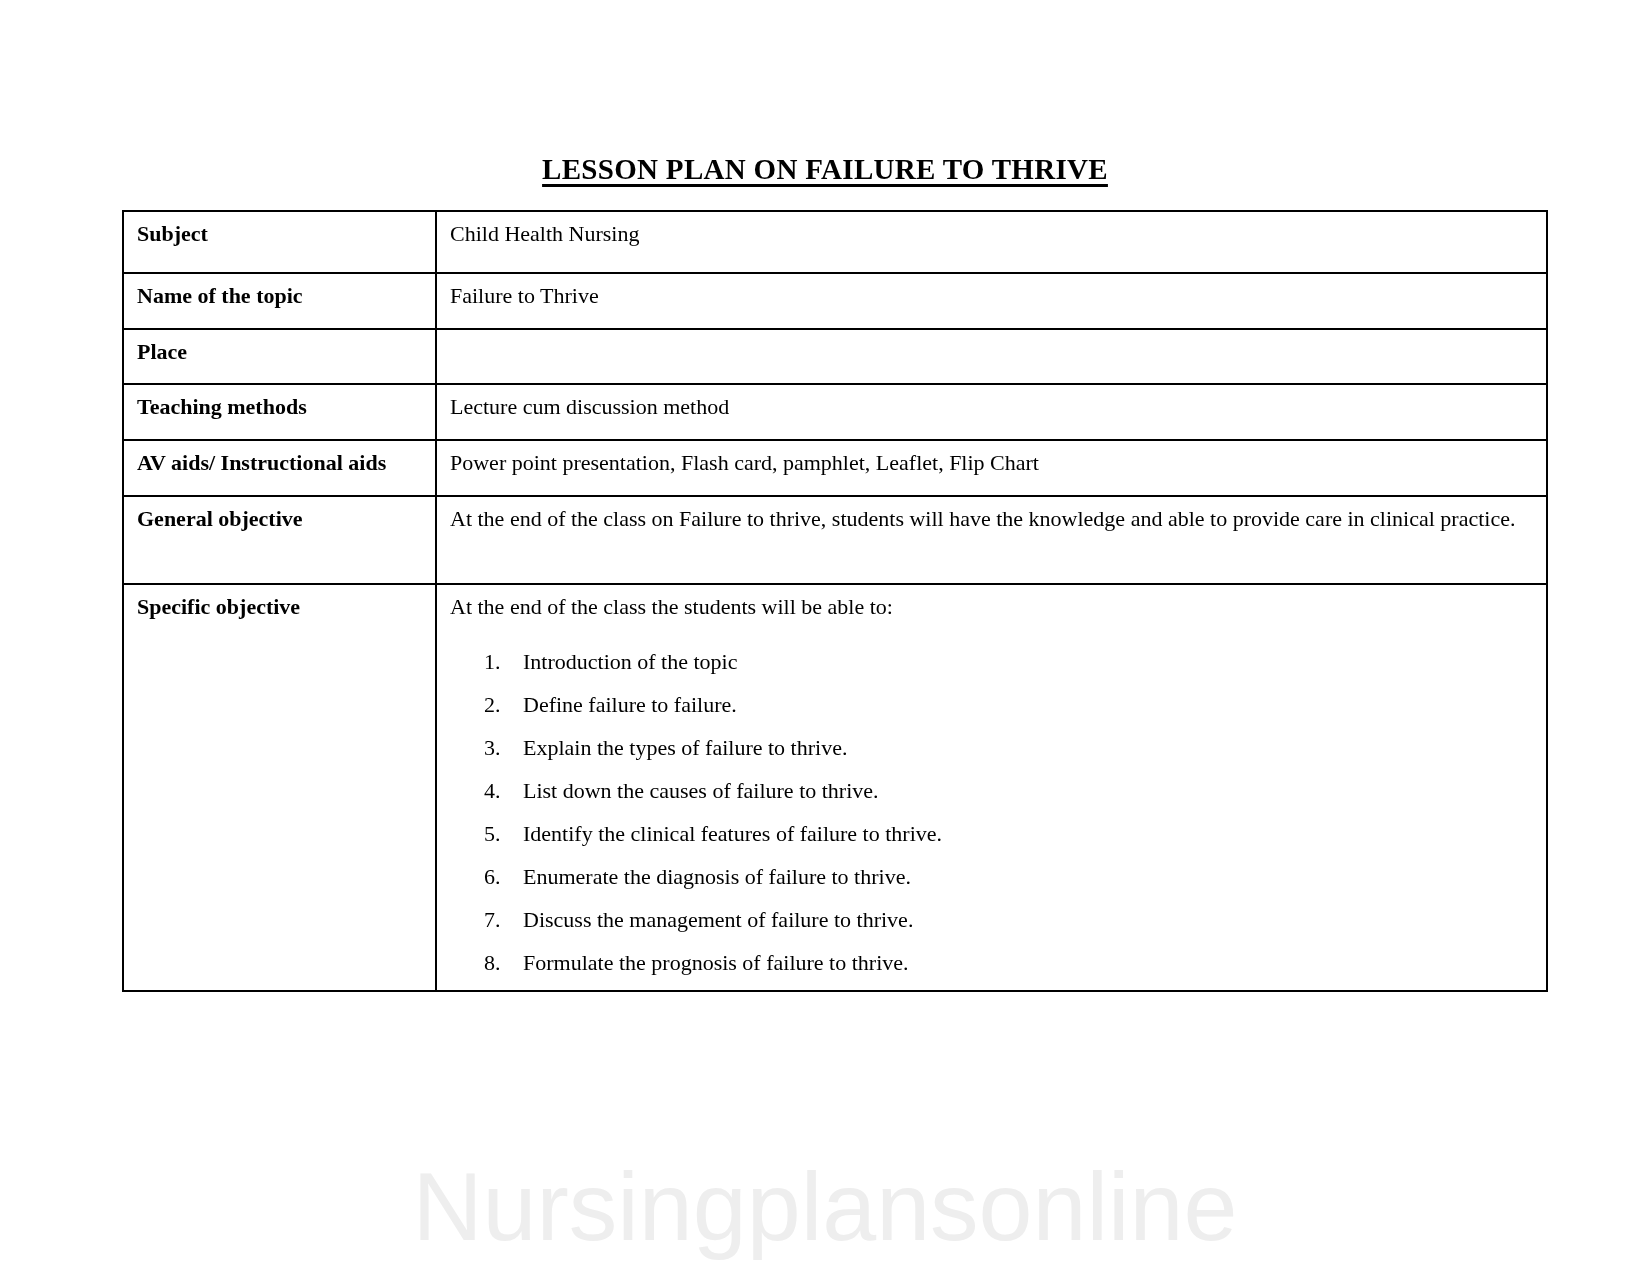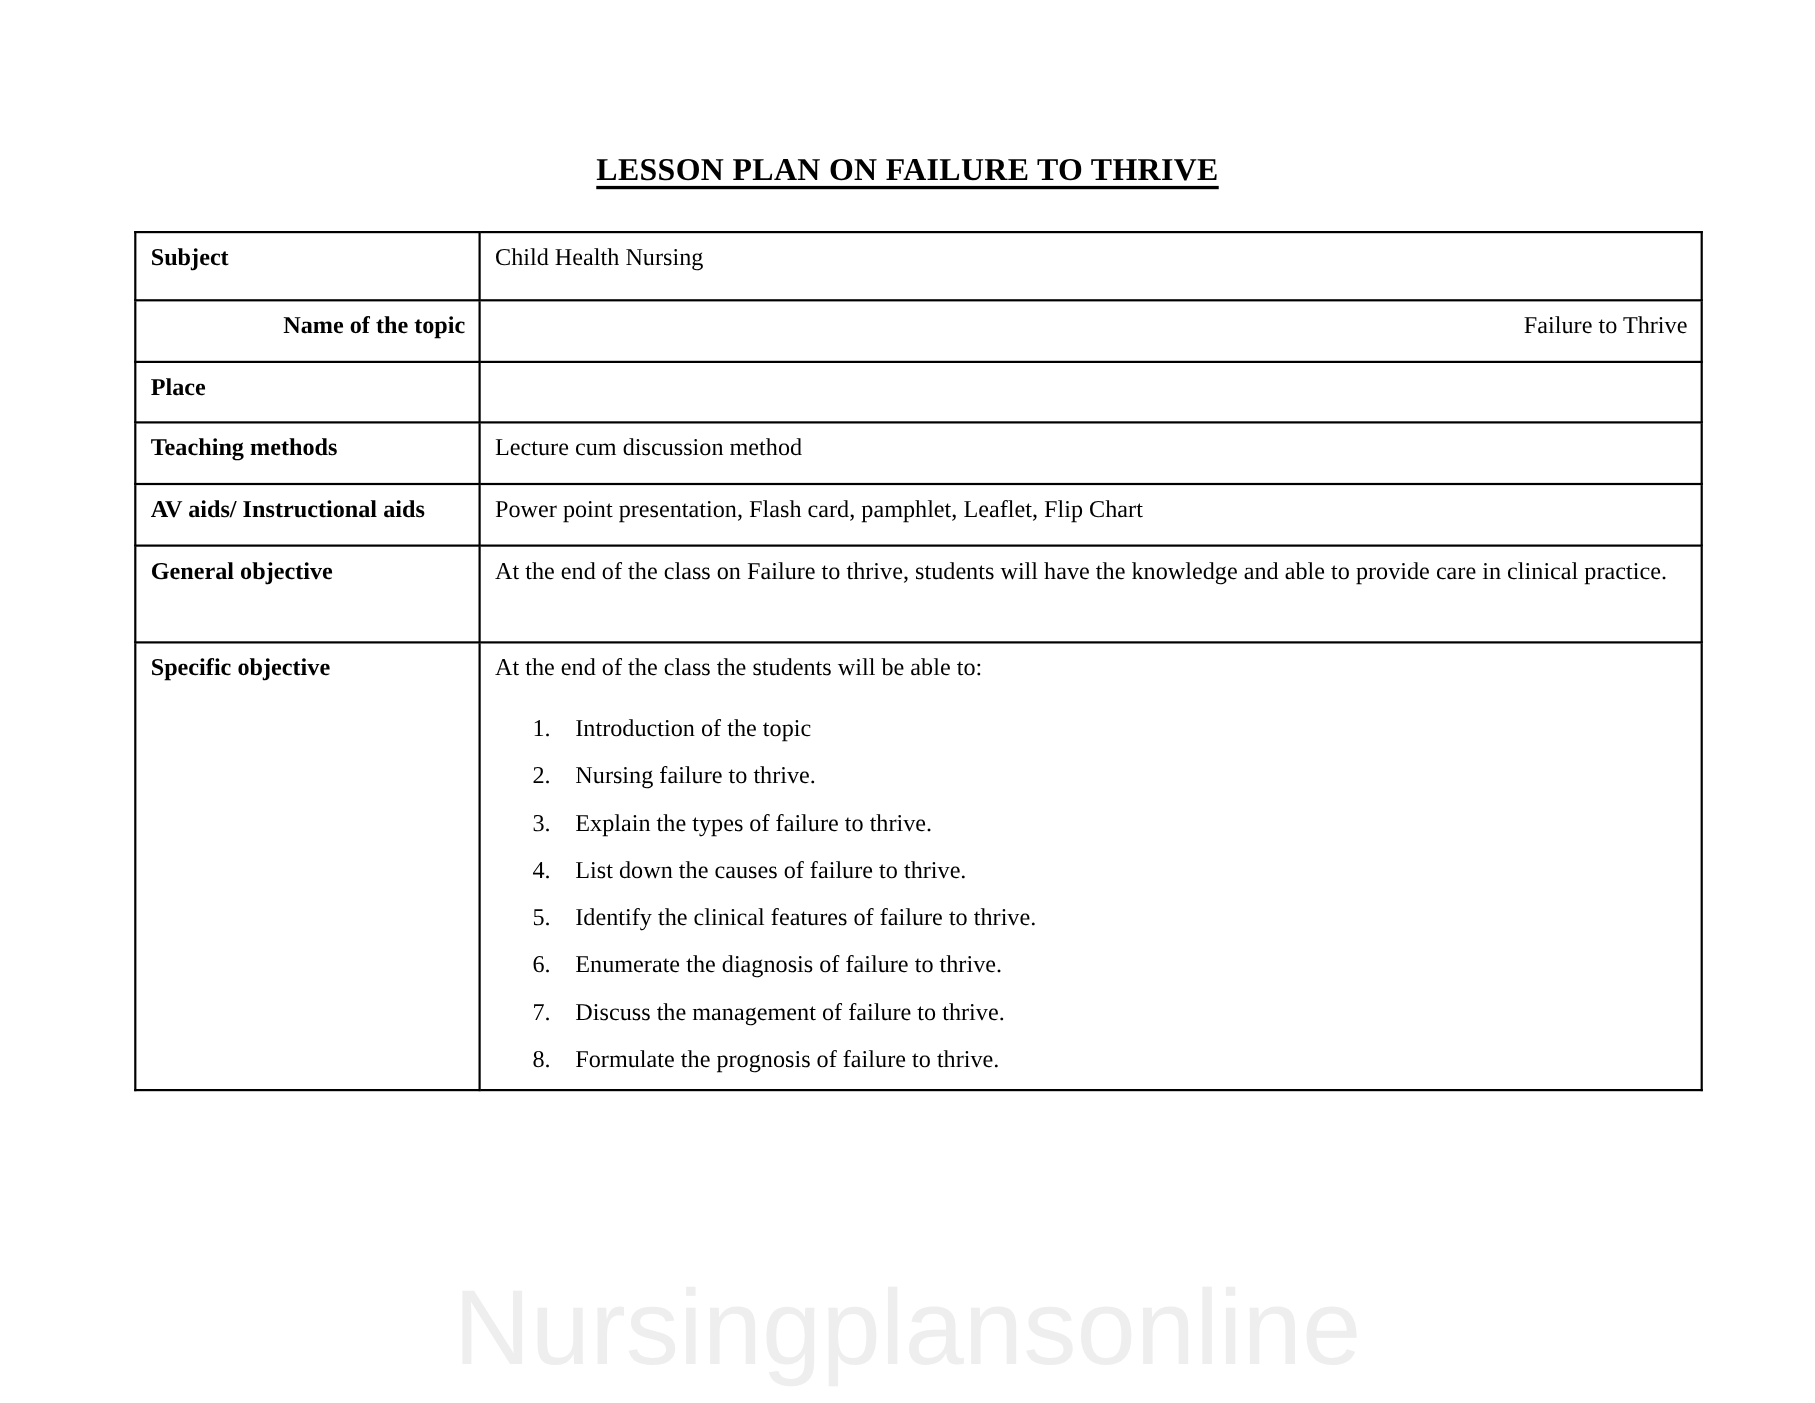--- a/index.html
+++ b/index.html
@@ -11,21 +11,21 @@
     position: relative;
     width: 1650px;
     height: 1275px;
     background: #ffffff;
     overflow: hidden;
     font-family: "Liberation Serif", "DejaVu Serif", serif;
     color: #000000;
   }
   .doc-title {
     position: absolute;
-    top: 139px;
+    top: 153px;
     left: 0;
     width: 100%;
     margin: 0;
     text-align: center;
     font-size: 29px;
     font-weight: bold;
     letter-spacing: 0.3px;
     text-decoration: underline;
     text-decoration-thickness: 3px;
     text-underline-offset: 5px;
@@ -46,21 +46,21 @@
     font-size: 22px;
     line-height: 32px;
     padding: 6px 12px 6px 13px;
     margin-top: 39px;
   }
   td.label {
     font-weight: bold;
     white-space: nowrap;
   }
   tr.r0 { height: 62px; }
-  tr.r1 { height: 56px; text-align: right; }
+  tr.r1 { height: 56px; }
   tr.r2 { height: 55px; }
   tr.r3 { height: 54px; }
   tr.r4 { height: 56px; }
   tr.r5 { height: 56px; }
   tr.r6 { height: 55px; }
   tr.r7 { height: 88px; }
   tr.r8 { height: 400px; }
   .justified {
     text-align: justify;
     margin: 0;
@@ -132,21 +132,21 @@
         <td class="value">
           <p class="justified">At the end of the class on Failure to thrive, students will have the knowledge and able to provide care in clinical practice.</p>
         </td>
       </tr>
       <tr class="r8">
         <td class="label">Specific objective</td>
         <td class="value">
           <p class="list-intro">At the end of the class the students will be able to:</p>
           <div class="num-list">
             <div class="num-item"><span class="num">1.</span><span class="txt">Introduction of the topic</span></div>
-            <div class="num-item"><span class="num">2.</span><span class="txt">Nursing failure to thrive.</span></div>
+            <div class="num-item"><span class="num">2.</span><span class="txt">Define failure to failure.</span></div>
             <div class="num-item"><span class="num">3.</span><span class="txt">Explain the types of failure to thrive.</span></div>
             <div class="num-item"><span class="num">4.</span><span class="txt">List down the causes of failure to thrive.</span></div>
             <div class="num-item"><span class="num">5.</span><span class="txt">Identify the clinical features of failure to thrive.</span></div>
             <div class="num-item"><span class="num">6.</span><span class="txt">Enumerate the diagnosis of failure to thrive.</span></div>
             <div class="num-item"><span class="num">7.</span><span class="txt">Discuss the management of failure to thrive.</span></div>
             <div class="num-item"><span class="num">8.</span><span class="txt">Formulate the prognosis of failure to thrive.</span></div>
           </div>
         </td>
       </tr>
     </tbody>

